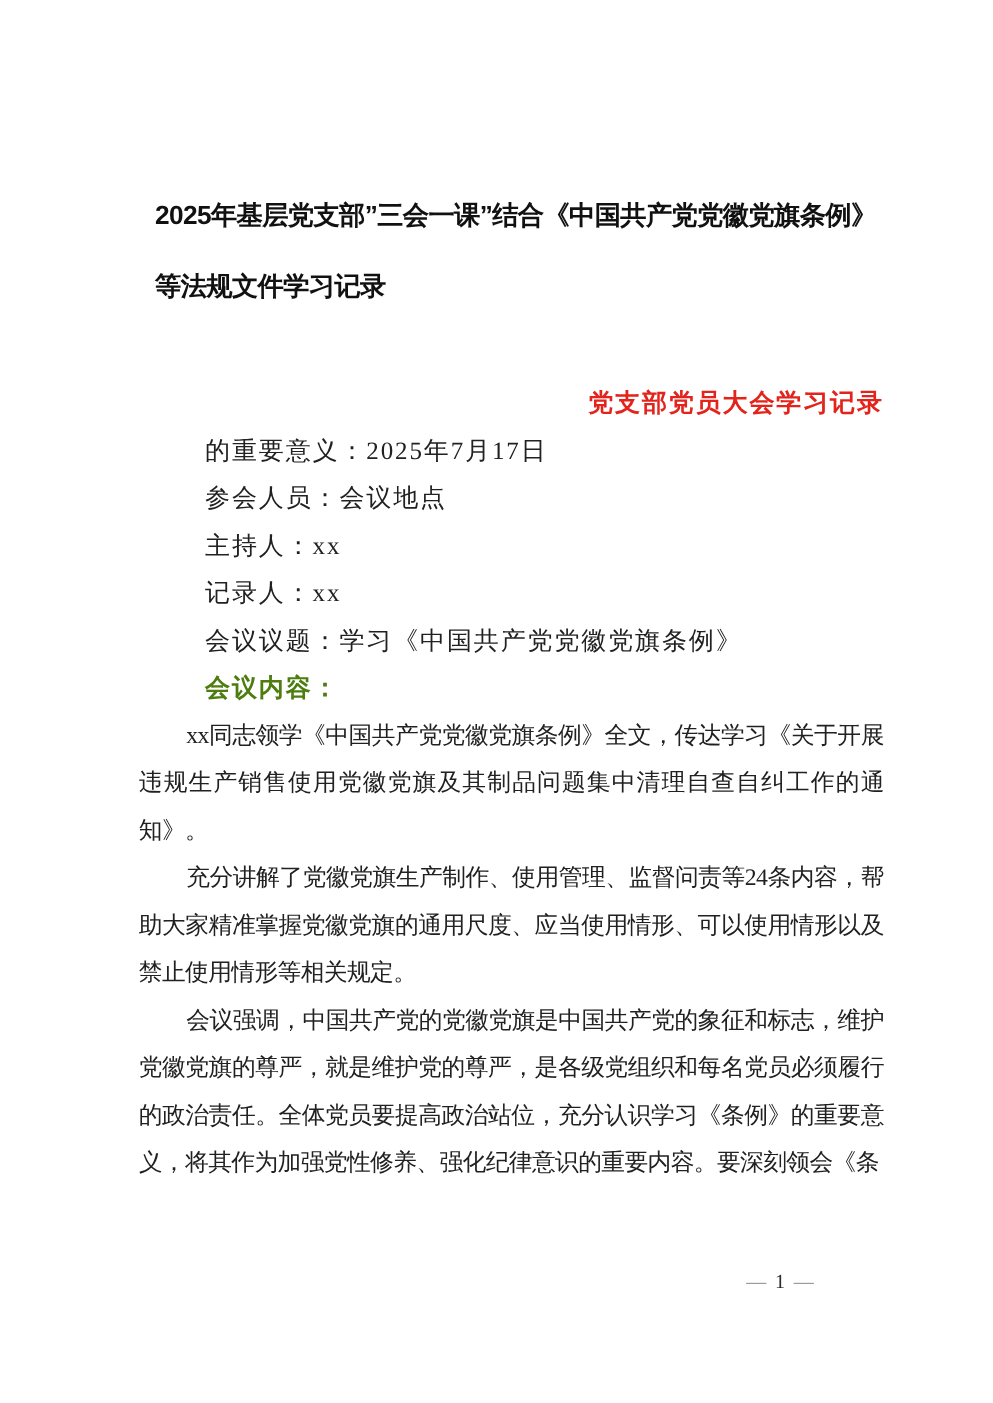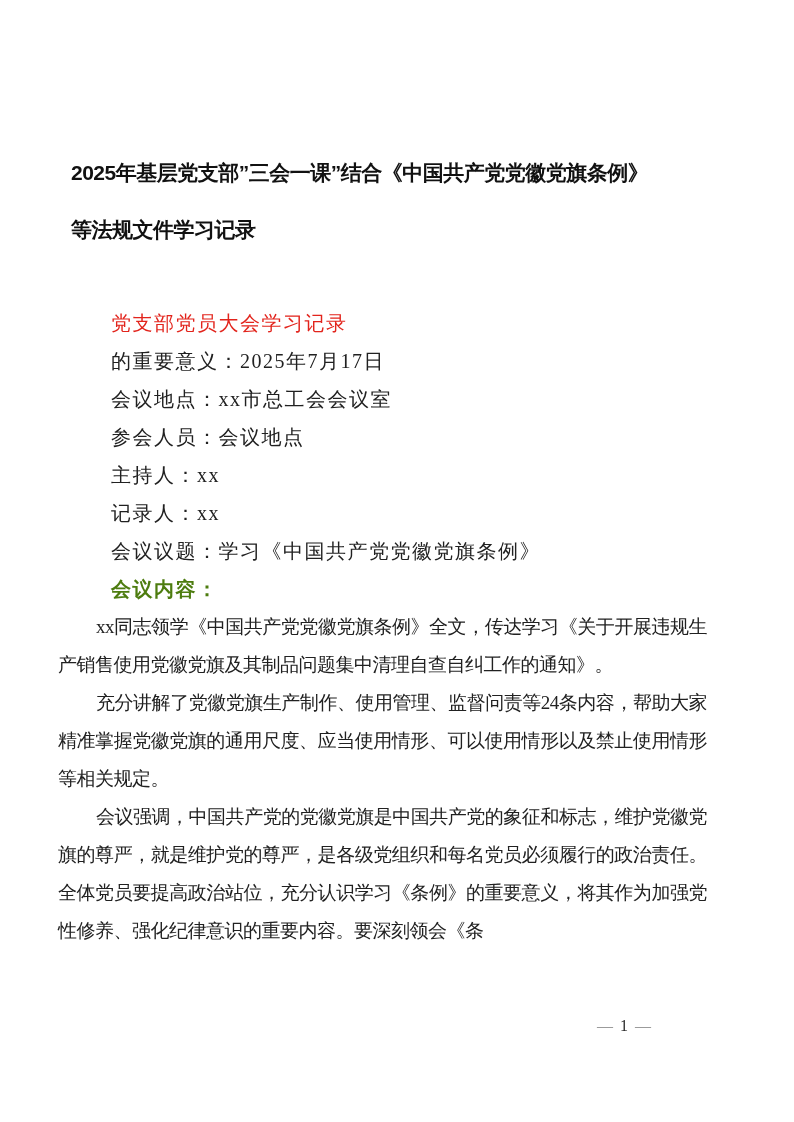--- a/index.html
+++ b/index.html
@@ -1,41 +1,41 @@
 <!DOCTYPE html>
 <html><head>
 <meta charset="utf-8">
 <style>
   html,body{margin:0;padding:0;background:#ffffff;}
   .page{
     position:relative;
     width:794px;height:1122px;
     box-sizing:border-box;
     background:#ffffff;
-    padding:144px 87px 0 58px;
+    padding:144px 87px 0 111px;
     overflow:hidden;
     font-family:"Liberation Serif","DejaVu Serif",serif;
     color:#212121;
   }
   .doc-title{
     margin:0 0 0 13px;
     font-family:"Liberation Sans","DejaVu Sans",sans-serif;
     font-weight:700;
     font-size:21px;
     letter-spacing:-0.5px;
     color:#111111;
   }
   .doc-title .title-line{line-height:57px;white-space:nowrap;}
   .record{
     margin:46px 0 0 53px;
     font-size:20px;
     line-height:38px;
     letter-spacing:1.5px;
   }
-  .record-heading{font-weight:400;}
+  .record-heading{font-weight:700;text-align:right;}
   .field-label,.field-value{display:inline;}
   .content-heading{font-weight:700;}
   .body-text{
     margin:0;
     font-size:19px;
     line-height:38px;
     letter-spacing:-0.5px;
     text-align:justify;
   }
   .body-text p{margin:0;text-indent:2em;}
@@ -60,23 +60,20 @@
     <div class="title-line">等法规文件学习记录</div>
   </div>
 
   <div class="record">
     <div class="record-heading accent" style="color: rgb(226, 36, 28);">党支部党员大会学习记录</div>
 
     <div class="field">
       <span class="field-label">的重要意义：</span><span class="field-value">2025年7月17日</span>
     </div>
 
-    <div class="field">
-      <span class="field-label">会议地点：</span><span class="field-value">xx市总工会会议室</span>
-    </div>
 
     <div class="field">
       <span class="field-label">参会人员：</span><span class="field-value">会议地点</span>
     </div>
 
     <div class="field">
       <span class="field-label">主持人：</span><span class="field-value">xx</span>
     </div>
 
     <div class="field">

